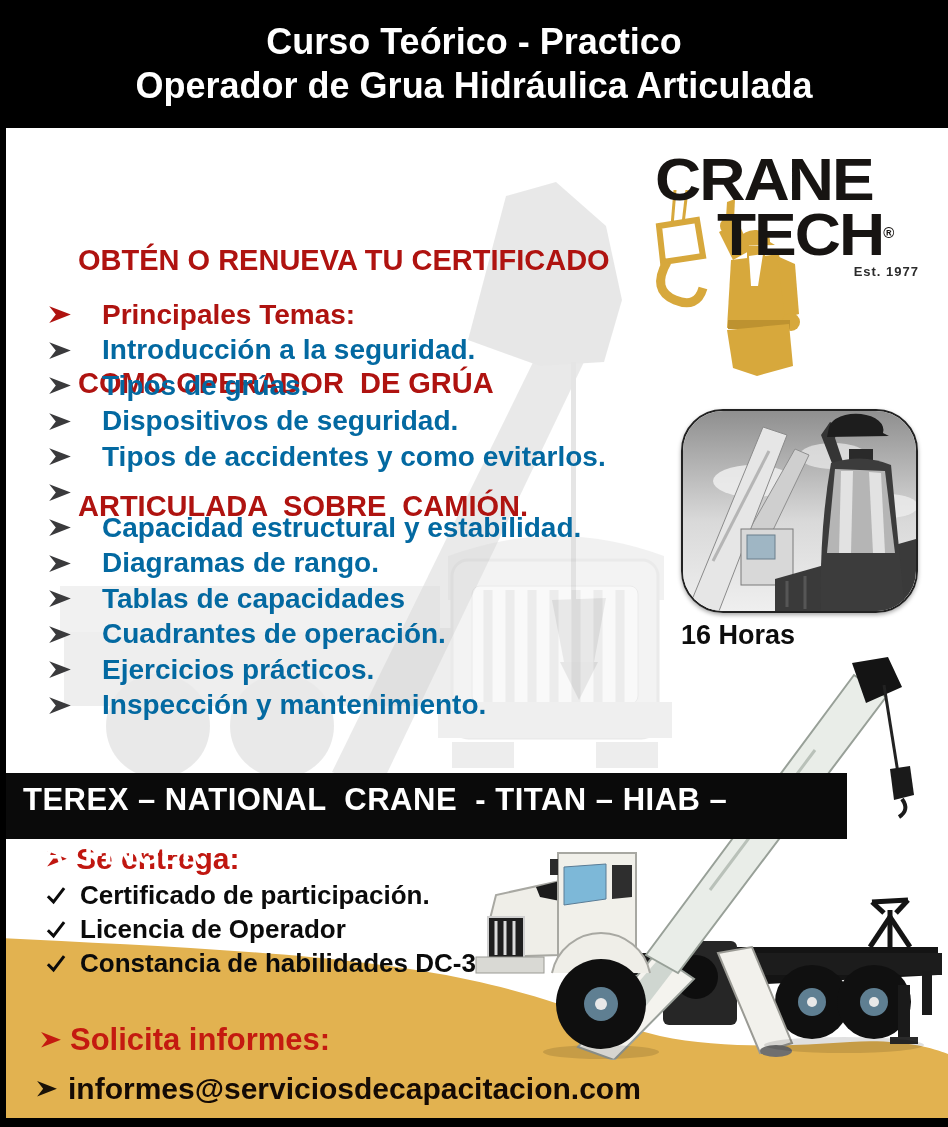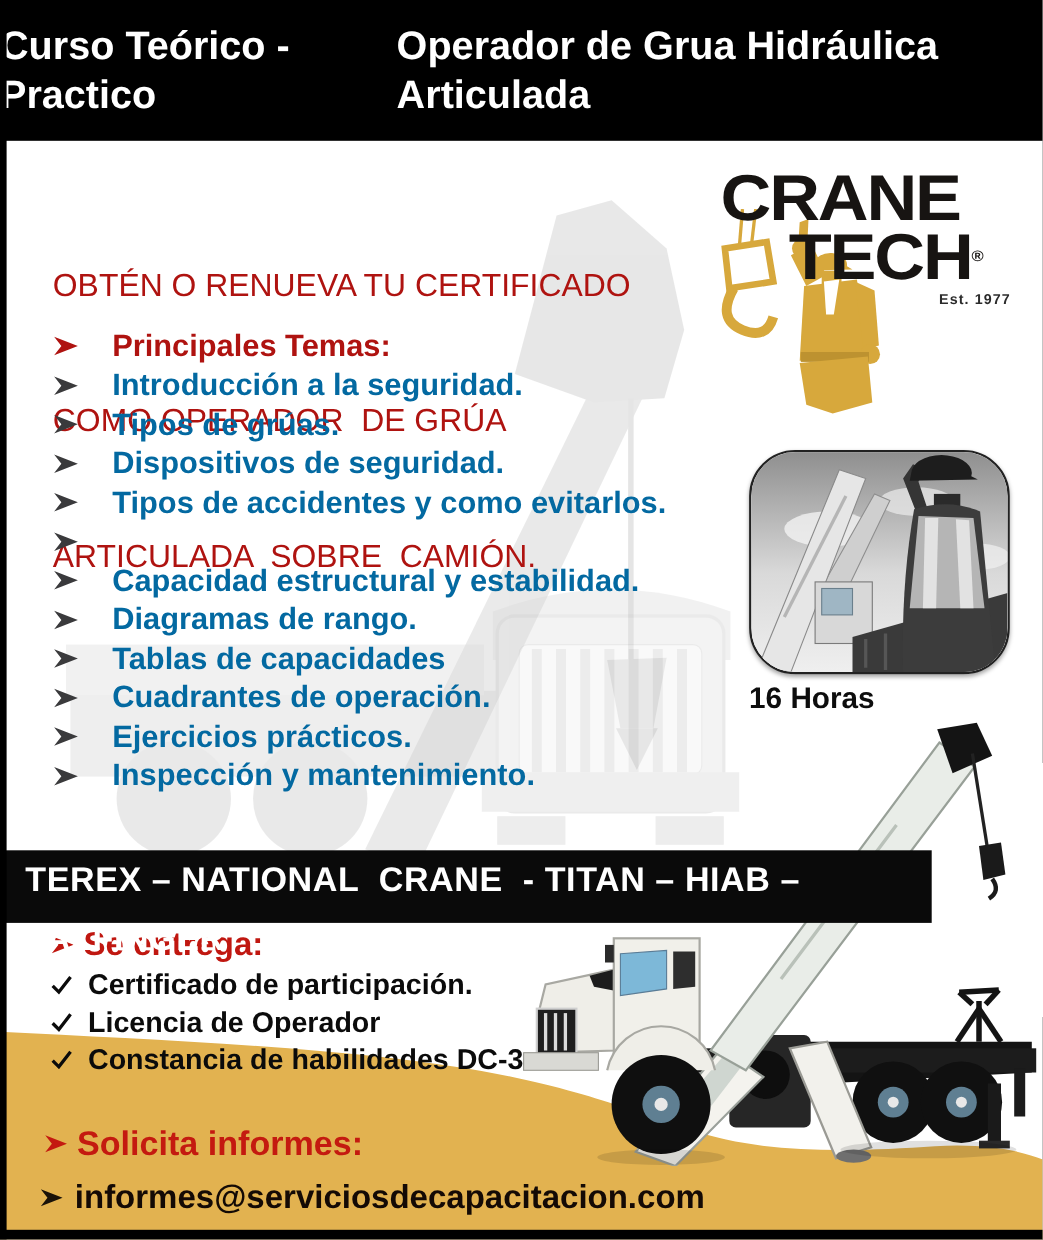--- a/index.html
+++ b/index.html
@@ -3,33 +3,33 @@
 <meta charset="utf-8">
 <style>
   html,body{margin:0;padding:0;background:#555;}
   .flyer{
     position:relative;width:948px;height:1127px;margin:0 auto;
     background:#ffffff;overflow:hidden;
     font-family:"Liberation Sans", sans-serif;
   }
   
   .header{position:absolute;left:0;top:0;width:948px;height:128px;background:#000;z-index:8;
-          display:flex;flex-direction:row;justify-content:center;align-items:center;}
+          display:flex;flex-direction:column;justify-content:center;align-items:center;}
   .header .t1,.header .t2{color:#fff;font-weight:bold;font-size:36px;line-height:44px;white-space:pre-wrap;}
   .edge-left{position:absolute;left:0;top:0;width:6px;height:1127px;background:#000;z-index:9;}
   .edge-bottom{position:absolute;left:0;top:1118px;width:948px;height:9px;background:#000;z-index:9;}
 
   
   .ghost-layer{position:absolute;left:0;top:0;width:948px;height:1127px;z-index:1;pointer-events:none;}
   .gold-layer{position:absolute;left:0;top:0;width:948px;height:1127px;z-index:2;pointer-events:none;}
   .truck-layer{position:absolute;left:460px;top:655px;width:488px;height:405px;z-index:3;pointer-events:none;}
 
   
-  .intro{position:absolute;left:48px;top:158px;width:590px;z-index:5;
-         color:#AF1310;font-weight:normal;font-size:29px;line-height:41px;white-space:pre-wrap;}
+  .intro{position:absolute;left:78px;top:158px;width:590px;z-index:5;
+         color:#AF1310;font-weight:bold;font-size:29px;line-height:41px;white-space:pre-wrap;}
 
   
   .logo{position:absolute;left:643px;top:148px;width:280px;height:245px;z-index:5;}
   .logo .w1,.logo .w2{position:absolute;font-weight:bold;color:#171412;letter-spacing:-2px;
         font-size:64px;line-height:60px;transform:scaleY(0.92);transform-origin:top left;}
   .logo .w1{left:12px;top:4px;}
   .logo .w2{left:74px;top:58px;}
   .logo .reg{font-size:15px;letter-spacing:0;vertical-align:18px;}
   .logo .est{position:absolute;right:4px;top:116px;font-size:13px;color:#2b2b2b;letter-spacing:1px;font-weight:bold;}
   .logo svg{position:absolute;left:-6px;top:42px;}

